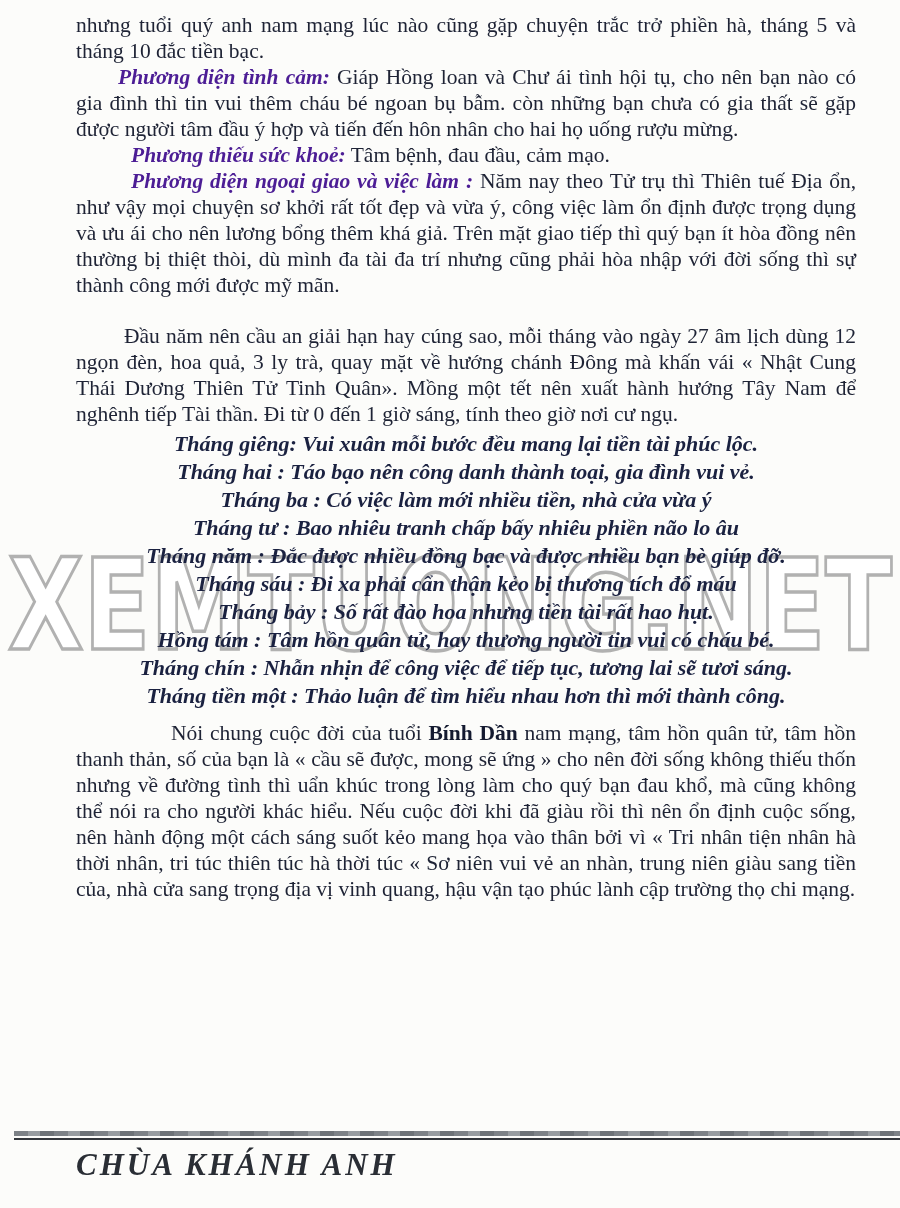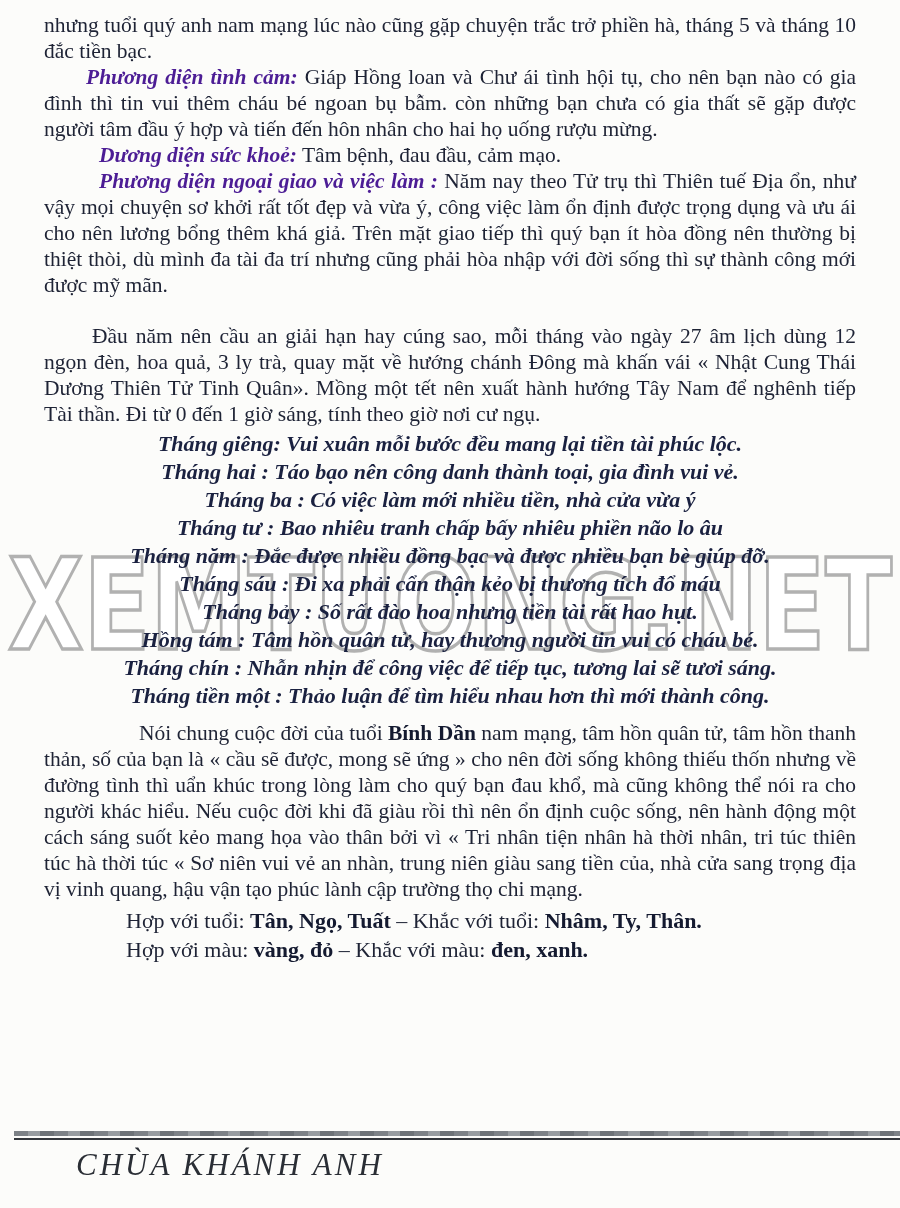--- a/index.html
+++ b/index.html
@@ -2,21 +2,21 @@
 <html><head>
 <meta charset="utf-8">
 <style>
   * { margin:0; padding:0; box-sizing:border-box; }
   html,body { background:#e8e8e8; }
   .doc {
     position:relative; width:900px; height:1208px; margin:0 auto;
     background:#fcfcfa; overflow:hidden;
     font-family:"Liberation Serif", serif; color:#1e2335;
   }
-  .content { position:absolute; left:44px; right:44px; top:12px; z-index:2; }
+  .content { position:absolute; left:76px; right:44px; top:12px; z-index:2; }
   .para {
     font-size:21.5px; line-height:26px; text-align:justify; color:#1e2335;
   }
   .sec-label { font-weight:bold; font-style:italic; color:#4c1d95; }
   .months { margin-top:3px; }
   .month {
     font-size:22px; line-height:28px; font-weight:bold; font-style:italic;
     color:#1a2140; text-align:center;
   }
   .closing { margin-top:10px; text-indent:95px; }
@@ -29,21 +29,21 @@
   .ind-48 { text-indent:48px;margin-top:25px; }
   .wm { position:absolute; left:0; top:543px; z-index:1; }
   .rule { position:absolute; left:14px; right:0; top:1131px; z-index:2; }
   .rule-band {
     height:5px;
     background:repeating-linear-gradient(90deg,#7d8287 0 14px,#989da1 14px 26px,#6d7277 26px 40px);
   }
   .rule-line { height:2px; background:#33373c; margin-top:2px; }
   .temple {
     position:absolute; left:76px; top:1147px; z-index:2;
-    font-family:"Liberation Serif", serif; font-style:italic; font-weight:normal;
+    font-family:"Liberation Serif", serif; font-style:italic; font-weight:bold;
     font-size:31px; letter-spacing:3px; color:#2a2e35;
   }
   .promo {
     position:absolute; left:0; right:0; top:1183px; z-index:2; text-align:center;
     font-family:"DejaVu Sans", sans-serif; font-size:19px; color:#15181c;margin-top:23px;
   }
 </style>
 </head>
 <body>
 
@@ -56,21 +56,21 @@
   <div class="content">
 
     <p class="para"><span>nhưng tuổi quý anh  nam mạng lúc nào cũng gặp chuyện trắc trở phiền hà, tháng 5 và tháng 10 đắc tiền bạc.</span></p>
 
     <p class="para ind-40">
       <span class="sec-label">Phương diện tình cảm:</span>
       <span>Giáp Hồng loan và Chư ái tình hội tụ, cho nên bạn nào có gia đình thì tin vui thêm cháu bé ngoan bụ bẫm. còn những bạn chưa có gia thất sẽ gặp được người tâm đầu ý hợp và tiến đến hôn nhân cho hai họ uống rượu mừng.</span>
     </p>
 
     <p class="para ind-55">
-      <span class="sec-label">Dương diện sức khoẻ:</span>
+      <span class="sec-label">Phương thiếu sức khoẻ:</span>
       <span>Tâm bệnh, đau đầu, cảm mạo.</span>
     </p>
 
     <p class="para ind-55">
       <span class="sec-label">Phương diện ngoại giao và việc làm :</span>
       <span>Năm nay theo Tử trụ thì Thiên tuế Địa ổn, như vậy mọi chuyện sơ khởi rất tốt đẹp và vừa ý, công việc làm ổn định được trọng dụng và ưu ái cho nên lương bổng thêm khá giả. Trên mặt giao tiếp thì quý bạn ít hòa đồng nên thường bị thiệt thòi, dù mình đa tài đa trí nhưng cũng phải hòa nhập với đời sống thì sự thành công mới được mỹ mãn.</span>
     </p>
 
     <p class="para ind-48"><span>Đầu năm nên cầu an giải hạn hay cúng sao, mỗi tháng vào ngày 27 âm lịch dùng 12 ngọn đèn, hoa quả, 3 ly trà, quay mặt về hướng chánh Đông mà khấn vái « Nhật Cung Thái Dương Thiên  Tử Tinh Quân». Mồng một tết nên xuất hành hướng Tây Nam để nghênh tiếp Tài thần. Đi từ 0 đến 1 giờ sáng, tính theo giờ nơi cư ngụ.</span></p>
 
@@ -112,34 +112,20 @@
         <span>Nhẫn nhịn để công việc để tiếp tục, tương lai sẽ tươi sáng.</span>
       </div>
       <div class="month">
         <span>Tháng tiền một :</span>
         <span>Thảo luận để tìm hiểu nhau hơn thì mới thành công.</span>
       </div>
     </div>
 
     <p class="para closing"><span>Nói chung cuộc đời của tuổi </span><span class="zodiac-bold">Bính Dần</span><span> nam mạng, tâm hồn quân tử, tâm hồn thanh thản, số của bạn là « cầu sẽ được, mong sẽ ứng » cho nên đời sống không thiếu thốn nhưng về đường tình thì uẩn khúc trong lòng làm cho quý bạn đau khổ, mà cũng không thể nói ra cho người khác hiểu. Nếu cuộc đời khi đã giàu rồi thì nên ổn định cuộc sống, nên hành động một cách sáng suốt kẻo mang họa vào thân bởi vì «  Tri nhân tiện nhân hà thời nhân, tri túc thiên túc hà thời túc «  Sơ niên vui vẻ an nhàn, trung niên giàu sang tiền của, nhà cửa sang trọng địa vị vinh quang, hậu vận tạo phúc lành cập trường thọ chi mạng.</span></p>
 
-    <div class="compat">
-      <div class="compat-line">
-        <span>Hợp với tuổi:</span>
-        <span class="compat-strong">Tân, Ngọ, Tuất</span>
-        <span>– Khắc với tuổi:</span>
-        <span class="compat-strong">Nhâm, Ty, Thân.</span>
-      </div>
-      <div class="compat-line">
-        <span>Hợp với màu:</span>
-        <span class="compat-strong">vàng, đỏ</span>
-        <span>– Khắc với màu:</span>
-        <span class="compat-strong">đen, xanh.</span>
-      </div>
-    </div>
 
   </div>
 
   <div class="rule">
     <div class="rule-band"></div>
     <div class="rule-line"></div>
   </div>
 
   <div class="temple">CHÙA KHÁNH ANH</div>
 

